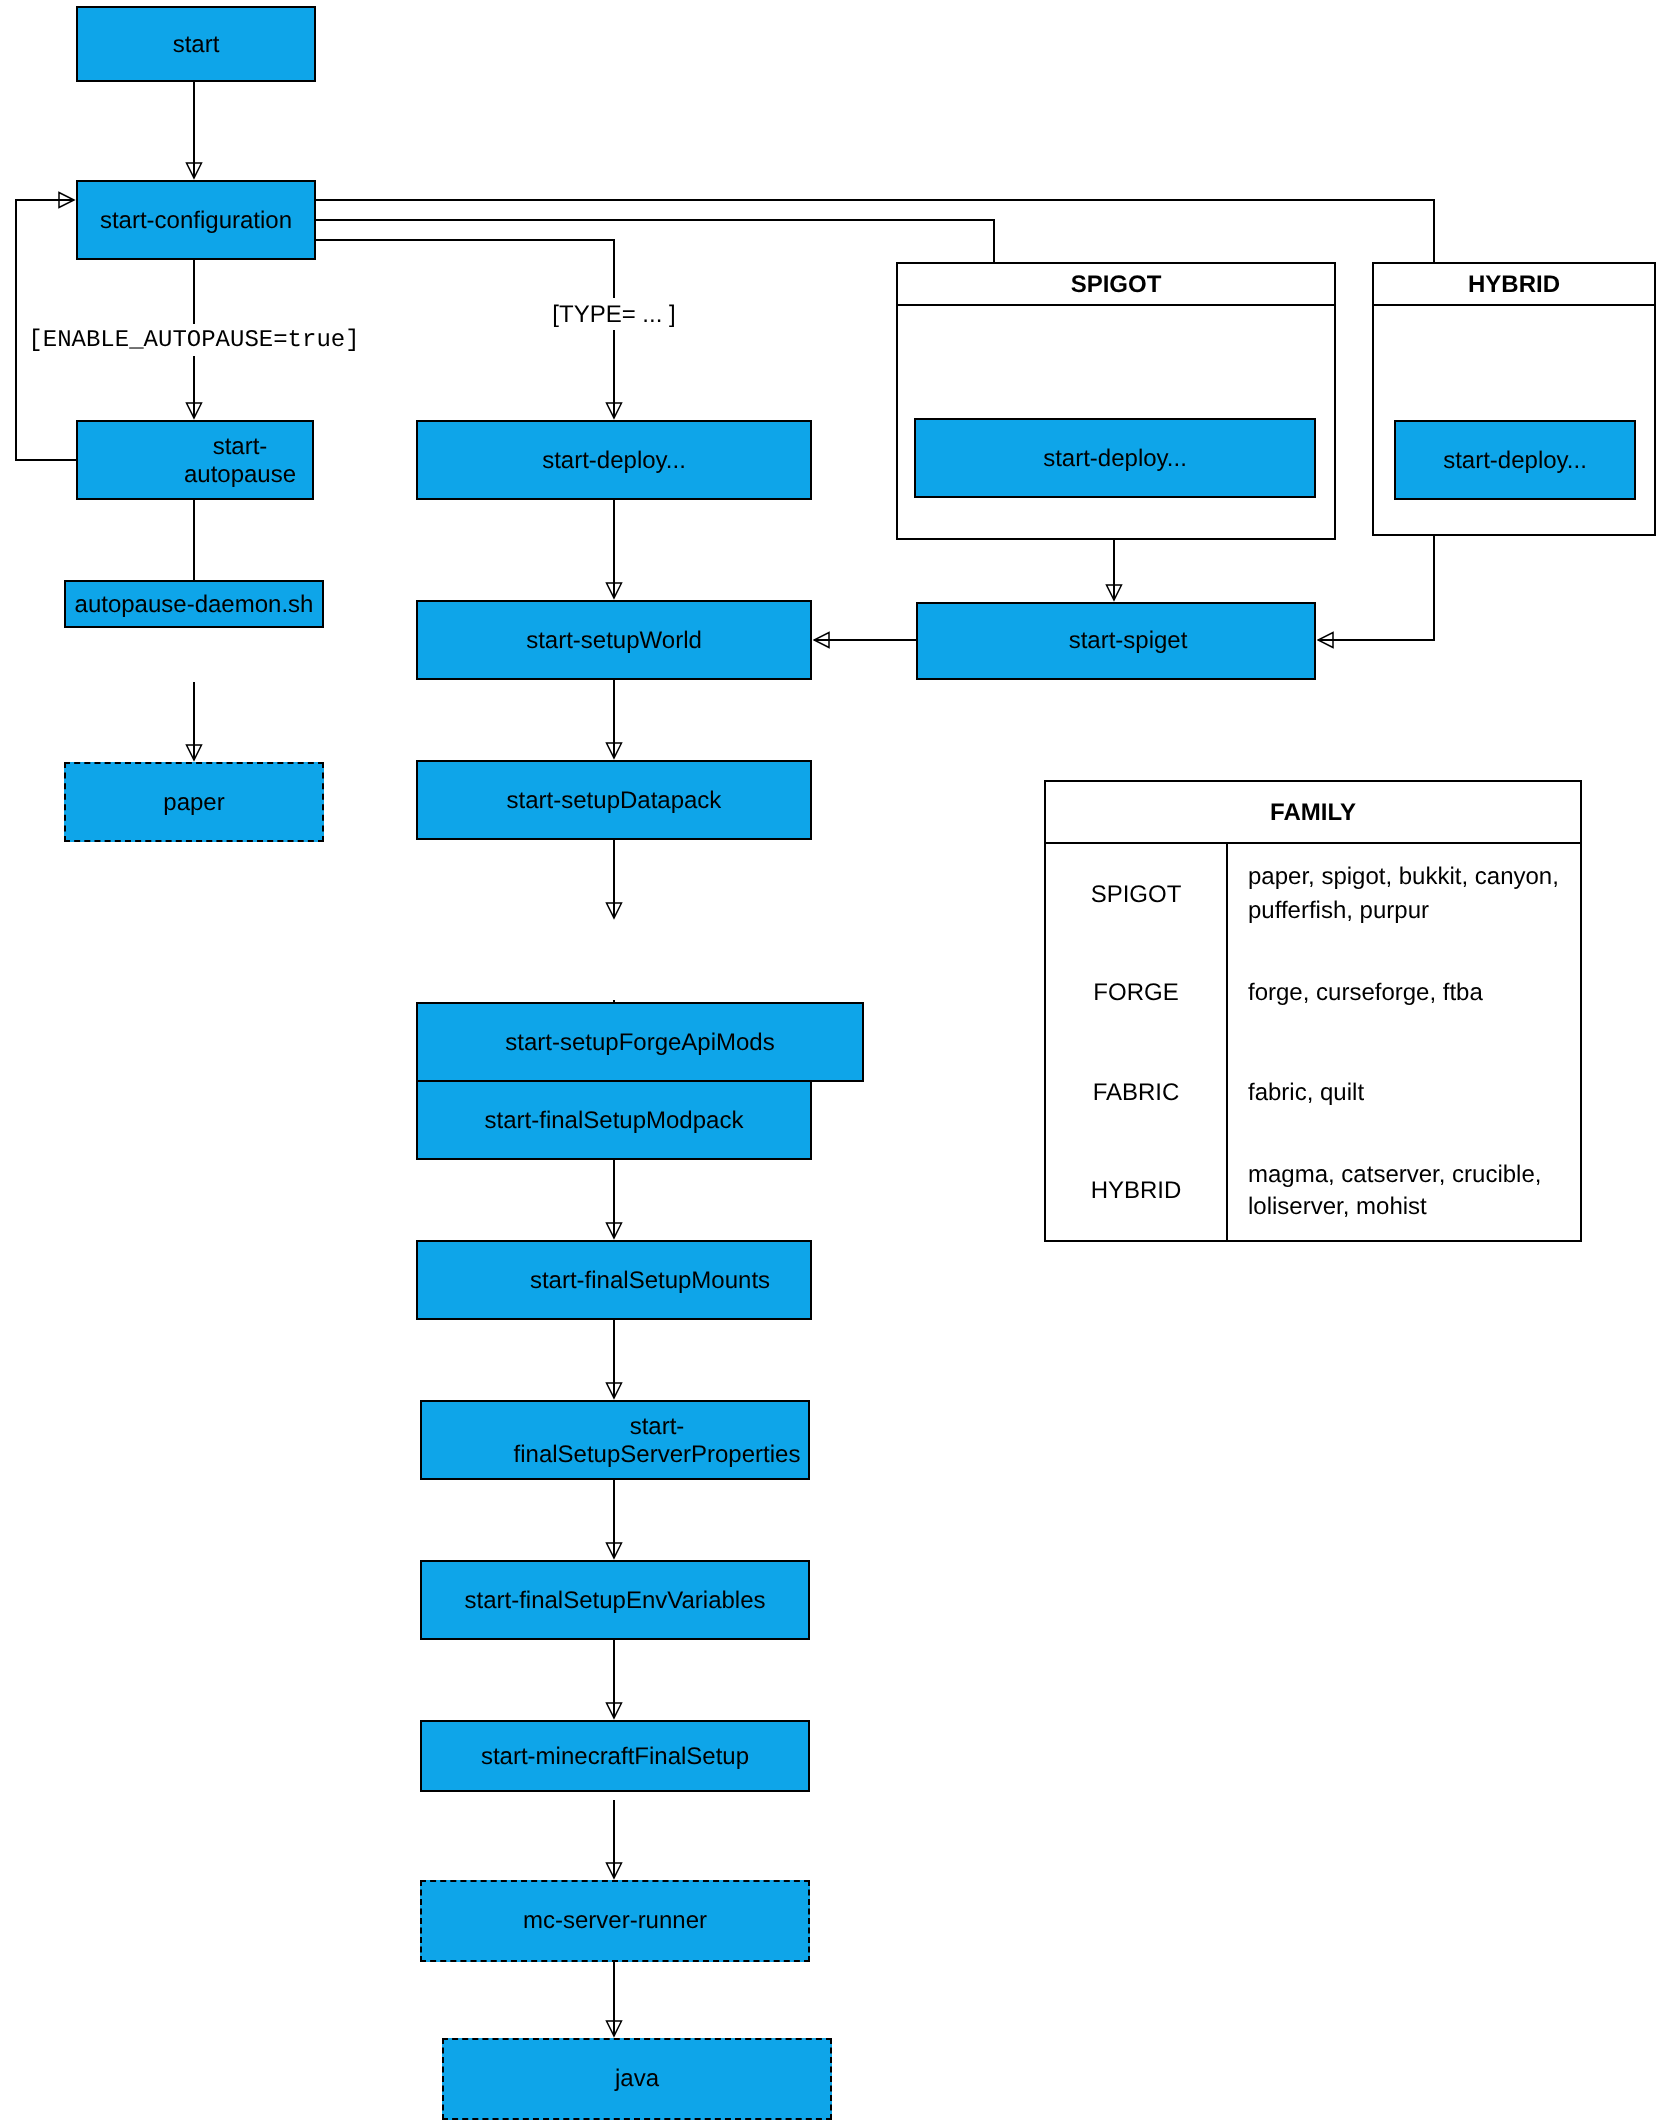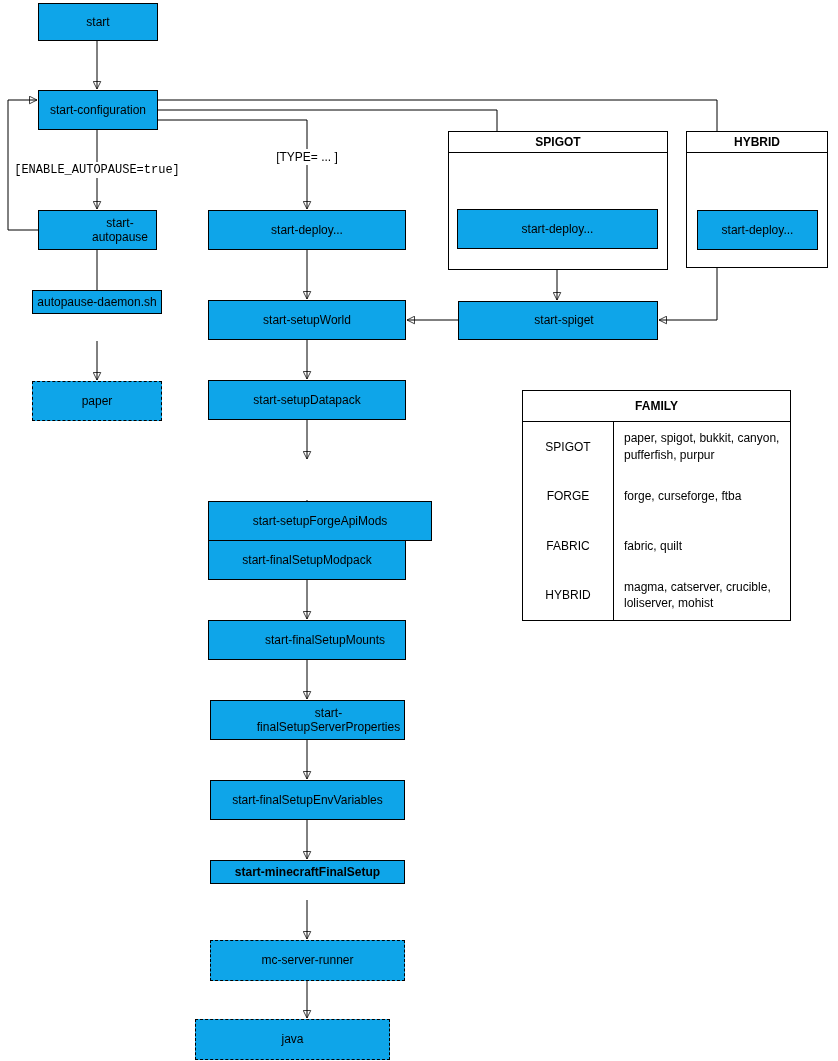--- a/index.html
+++ b/index.html
@@ -128,23 +128,23 @@
   <div class="node dashed" style="left:32px; top:381px; width:130px; height:40px;">paper</div>
 
   <div class="node" style="left:208px; top:210px; width:198px; height:40px;">start-deploy...</div>
   <div class="node" style="left:208px; top:300px; width:198px; height:40px;">start-setupWorld</div>
   <div class="node" style="left:208px; top:380px; width:198px; height:40px;">start-setupDatapack</div>
   <div class="node" style="left:208px; top:460px; width:224px; height:40px;margin-top:41px;">start-setupForgeApiMods</div>
   <div class="node" style="left:208px; top:540px; width:198px; height:40px;">start-finalSetupModpack</div>
   <div class="node" style="left:208px; top:620px; width:198px; height:40px;padding-left:36px;">start-finalSetupMounts</div>
   <div class="node" style="left:210px; top:700px; width:195px; height:40px;padding-left:42px;">start-finalSetupServerProperties</div>
   <div class="node" style="left:210px; top:780px; width:195px; height:40px;">start-finalSetupEnvVariables</div>
-  <div class="node" style="left:210px; top:860px; width:195px; height:24px;font-weight:bold;">start-minecraftFinalSetup</div>
+  <div class="node" style="left:210px; top:860px; width:195px; height:36px;">start-minecraftFinalSetup</div>
   <div class="node dashed" style="left:210px; top:940px; width:195px; height:41px;">mc-server-runner</div>
-  <div class="node dashed" style="left:195px; top:1019px; width:195px; height:41px;">java</div>
+  <div class="node dashed" style="left:221px; top:1019px; width:195px; height:41px;">java</div>
 
   <div class="container-box" style="left:448px; top:131px; width:220px; height:139px;">
     <div class="container-header">SPIGOT</div>
   </div>
   <div class="node" style="left:457px; top:209px; width:201px; height:40px;">start-deploy...</div>
 
   <div class="container-box" style="left:686px; top:131px; width:142px; height:137px;">
     <div class="container-header">HYBRID</div>
   </div>
   <div class="node" style="left:697px; top:210px; width:121px; height:40px;">start-deploy...</div>

